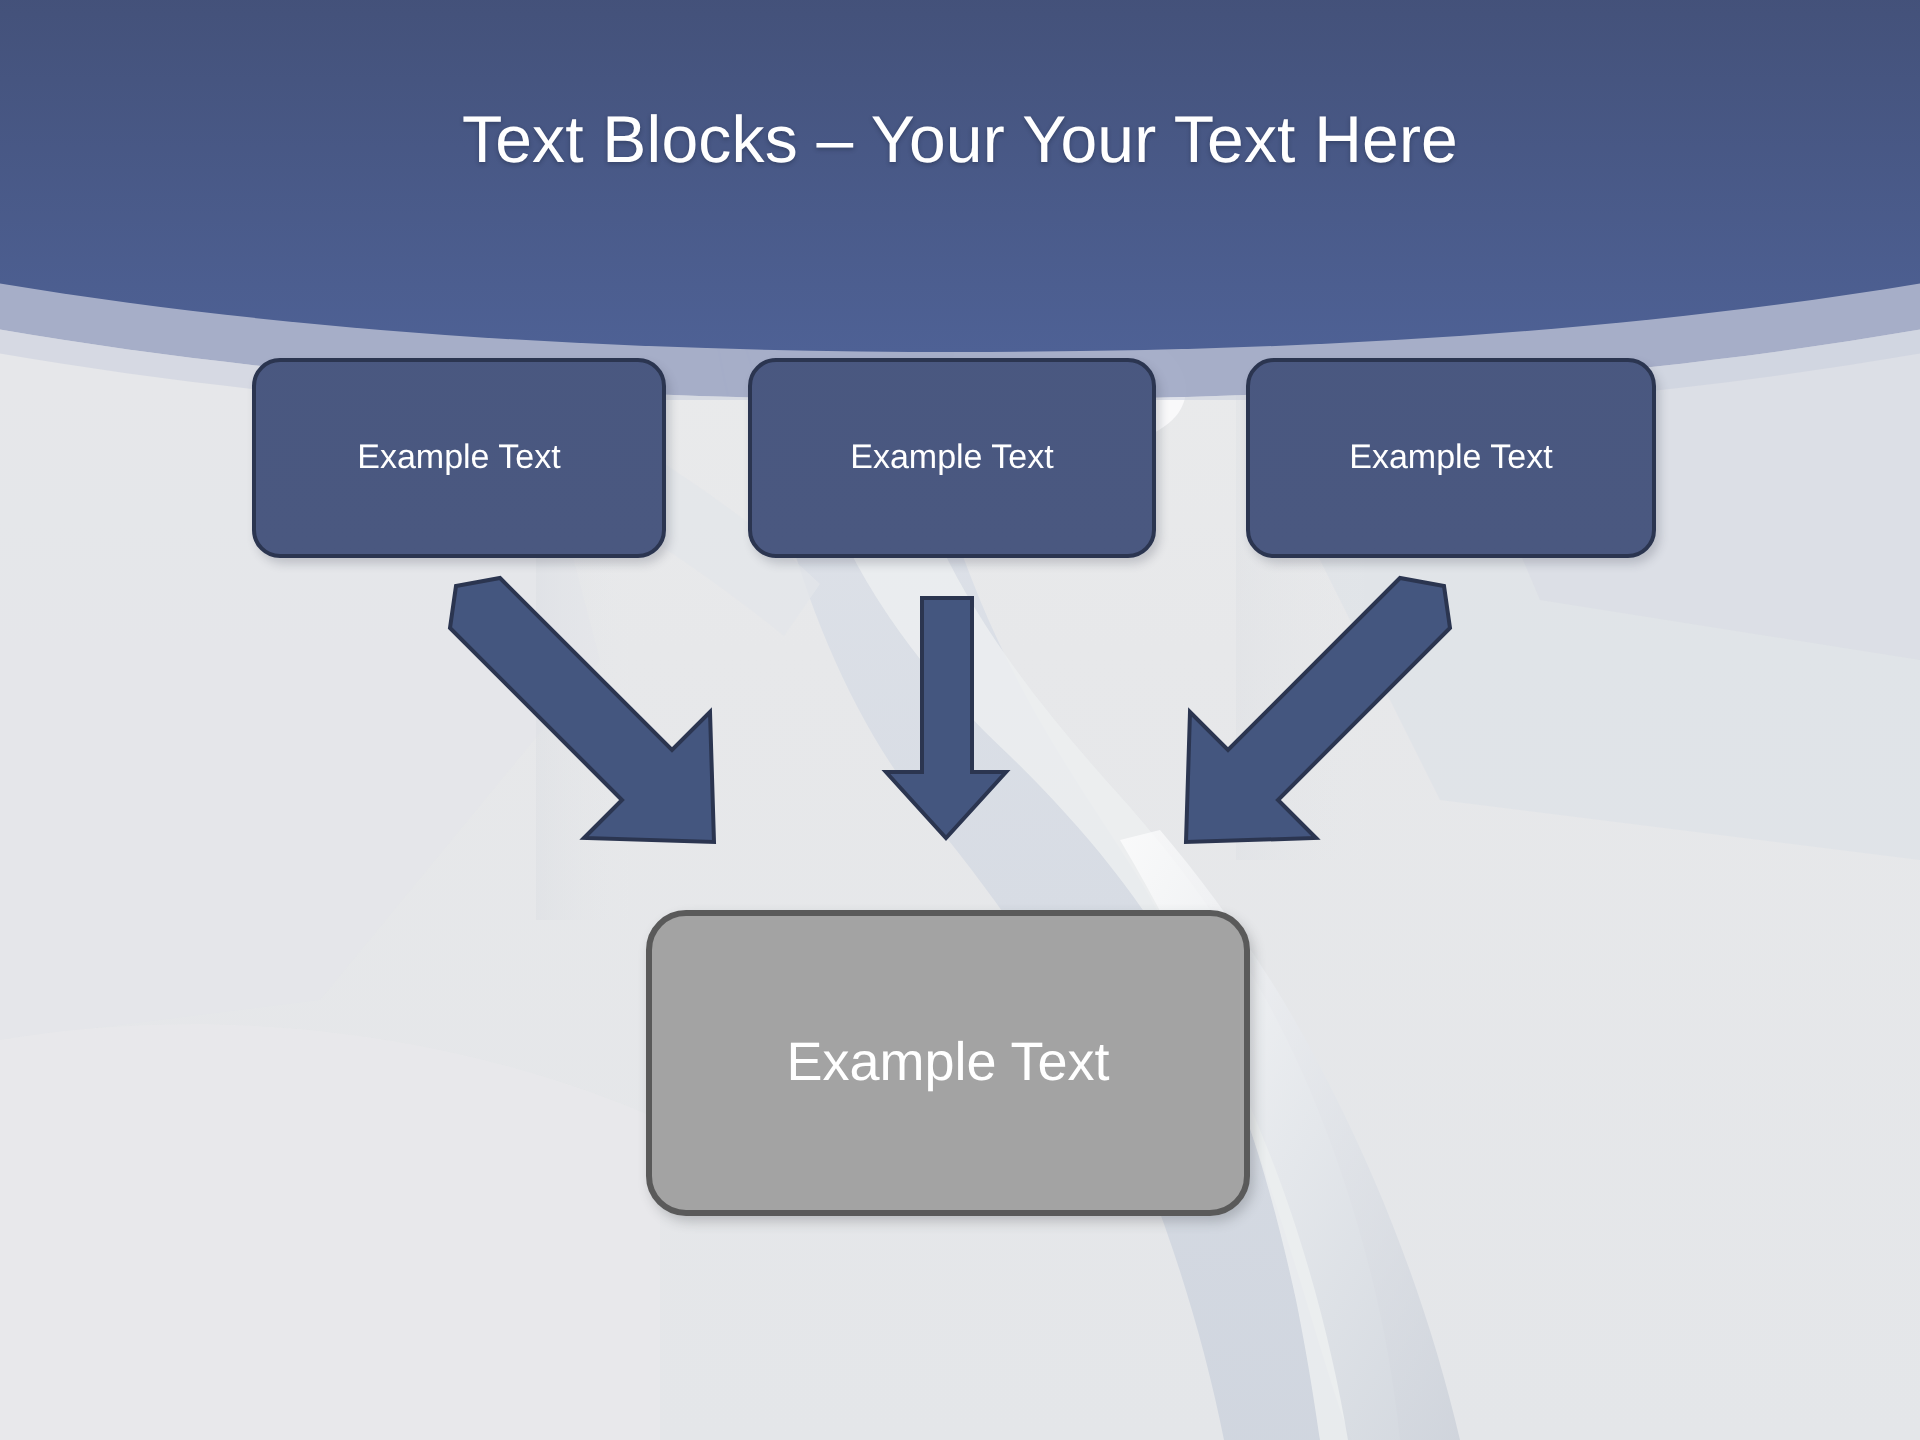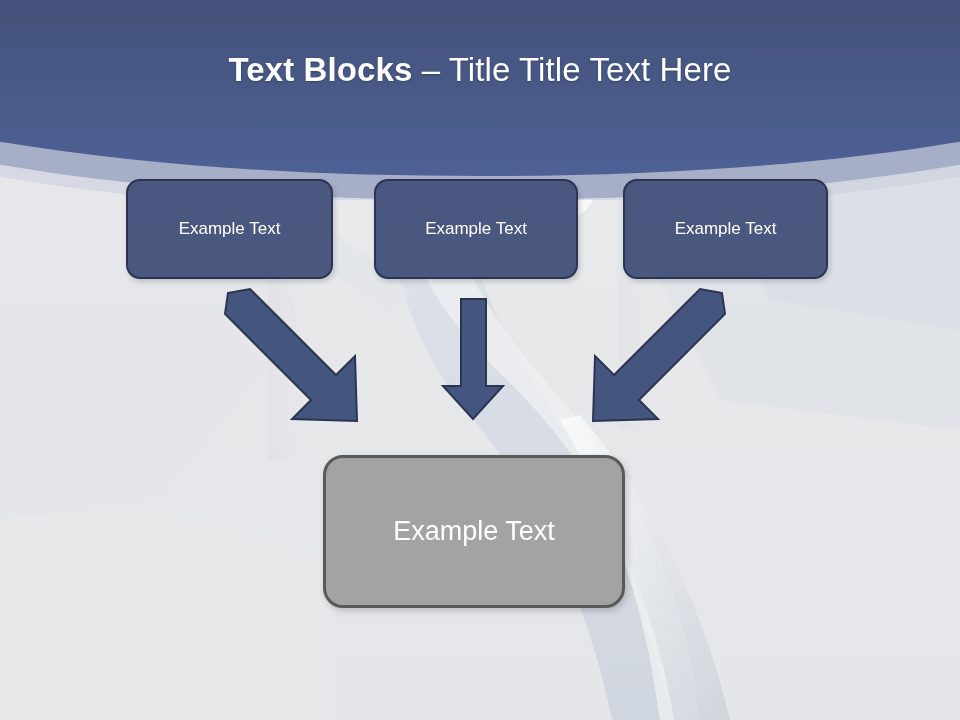--- a/index.html
+++ b/index.html
@@ -59,21 +59,21 @@
     width: 960px;
     text-align: center;
     color: #ffffff;
     font-size: 33px;
     line-height: 40px;
     letter-spacing: 0.1px;
     white-space: nowrap;
     text-shadow: 0 1px 2px rgba(20,28,48,0.35);
   }
   .slide-title .t-strong {
-    font-weight: bold;
+    font-weight: normal;
   }
   .slide-title .t-reg {
     font-weight: normal;
   }
 
   
   .top-box {
     position: absolute;
     box-sizing: border-box;
     background: linear-gradient(180deg, #4b5a84 0%, #47568030 0%, #4a5880 100%);
@@ -225,21 +225,21 @@
 
         <path d="M-120,140 C60,184 260,200 480,200
                  C700,200 900,184 1080,140
                  L1080,152 C900,196 700,212 480,212
                  C260,212 60,196 -120,152 Z" fill="#c9cedd" opacity="0.55"></path>
       </g>
     </svg>
   </div>
 
   <div class="slide-title">
-    <span class="t-strong">Text Blocks</span><span class="t-reg"> – </span><span class="t-reg">Title Title Text Here</span>
+    <span class="t-strong">Text Blocks</span><span class="t-reg"> – </span><span class="t-reg">Your Your Text Here</span>
   </div>
 
   <div class="arrow-layer">
     <svg viewBox="0 0 960 720" xmlns="http://www.w3.org/2000/svg" aria-hidden="true">
 
       <g>
         <path class="arrow-shape" d="M228,293
                  L250,289
                  L336,375
                  L355,356

